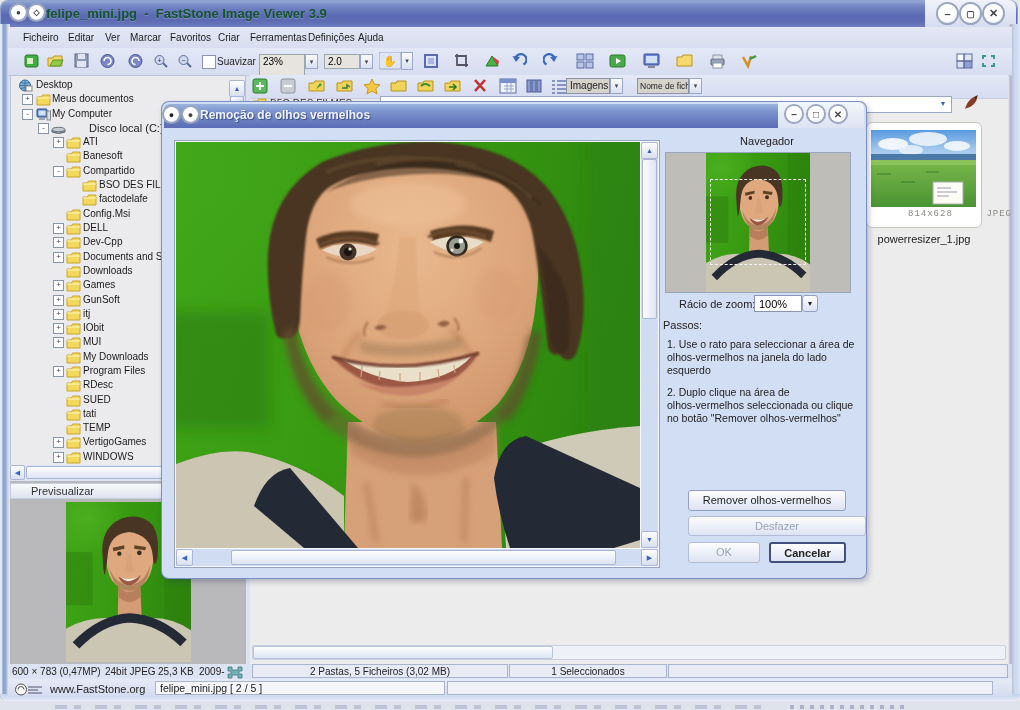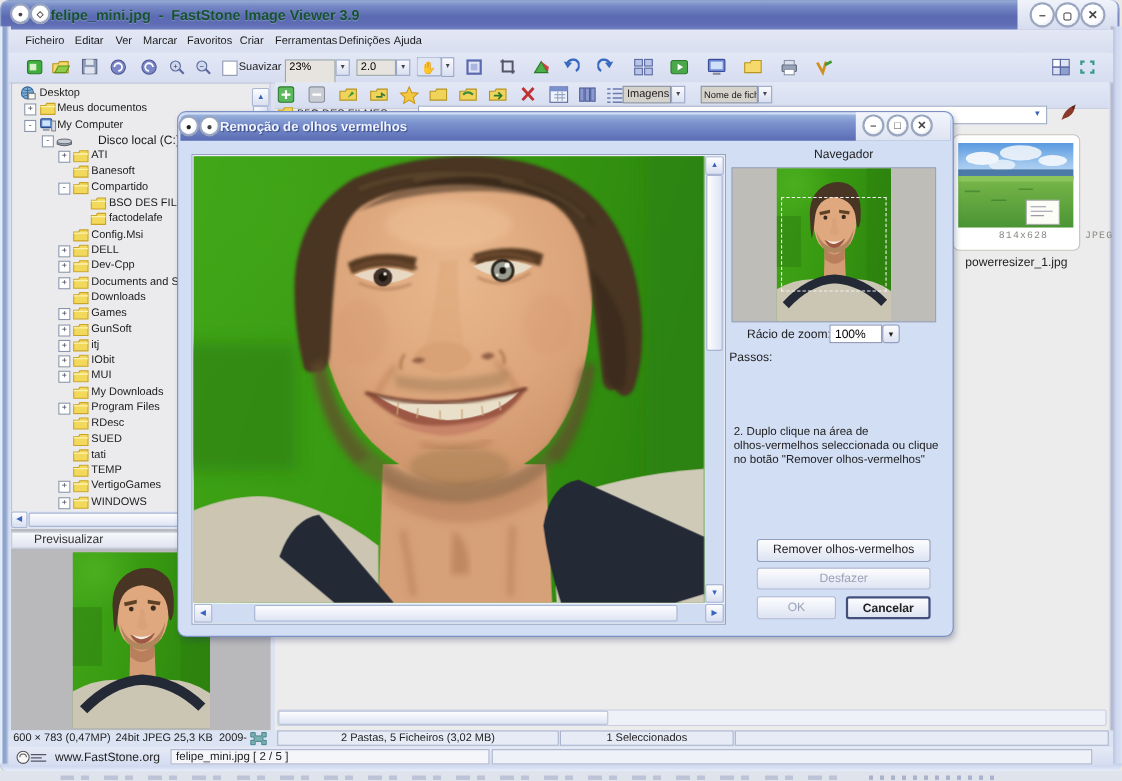--- a/index.html
+++ b/index.html
@@ -495,23 +495,24 @@
   <div class="abs" style="left:503px;top:50px;width:186px;height:141px;background:#bfbdb8;border:1px solid #9aa4be;box-sizing:border-box;">
     <svg class="abs" style="left:40px;top:0;filter:blur(0.4px);" width="104" height="139" viewBox="0 0 150 192" preserveAspectRatio="none">
         <use href="#manfull"></use>
       </svg>
     <div class="abs" style="left:44px;top:26px;width:94px;height:84px;border:1px dashed #f2f2f2;"></div>
   </div>
   <div class="abs" style="left:517px;top:196px;font-size:11px;color:#222;">Rácio de zoom:</div>
   <div class="abs sunken" style="left:592px;top:193px;width:48px;height:17px;font-size:11px;padding:2px 0 0 4px;">100%</div>
   <div class="abs btn" style="left:640px;top:193px;width:16px;height:17px;line-height:15px;font-size:8px;">▾</div>
   <div class="abs" style="left:501px;top:217px;font-size:11px;color:#222;">Passos:</div>
+  <div class="abs" style="left:505px;top:236px;width:200px;font-size:10.5px;line-height:12.8px;color:#222;">1. Use o rato para seleccionar a área de<br>olhos-vermelhos na janela do lado<br>esquerdo</div>
   <div class="abs" style="left:505px;top:284px;width:204px;font-size:10.5px;line-height:12.8px;color:#222;">2. Duplo clique na área de<br>olhos-vermelhos seleccionada ou clique<br>no botão "Remover olhos-vermelhos"</div>
   <div class="abs btn" style="left:526px;top:388px;width:158px;height:21px;line-height:19px;">Remover olhos-vermelhos</div>
-  <div class="abs btn disabled" style="left:526px;top:414px;width:158px;height:20px;line-height:18px;">Desfazer</div>
+  <div class="abs btn disabled" style="left:526px;top:414px;width:178px;height:20px;line-height:18px;">Desfazer</div>
   <div class="abs btn disabled" style="left:526px;top:440px;width:72px;height:21px;line-height:19px;">OK</div>
   <div class="abs btn" style="left:607px;top:440px;width:77px;height:21px;line-height:19px;border:2px solid #44507c;font-weight:bold;">Cancelar</div>
 </div>
 <svg width="0" height="0" style="position:absolute">
 <defs>
 <linearGradient id="sking" x1="0" y1="0" x2="0" y2="1">
   <stop offset="0" stop-color="#f0c49e"></stop>
         <stop offset="0.55" stop-color="#e2ab82"></stop>
         <stop offset="1" stop-color="#d69d76"></stop>
 </linearGradient>

